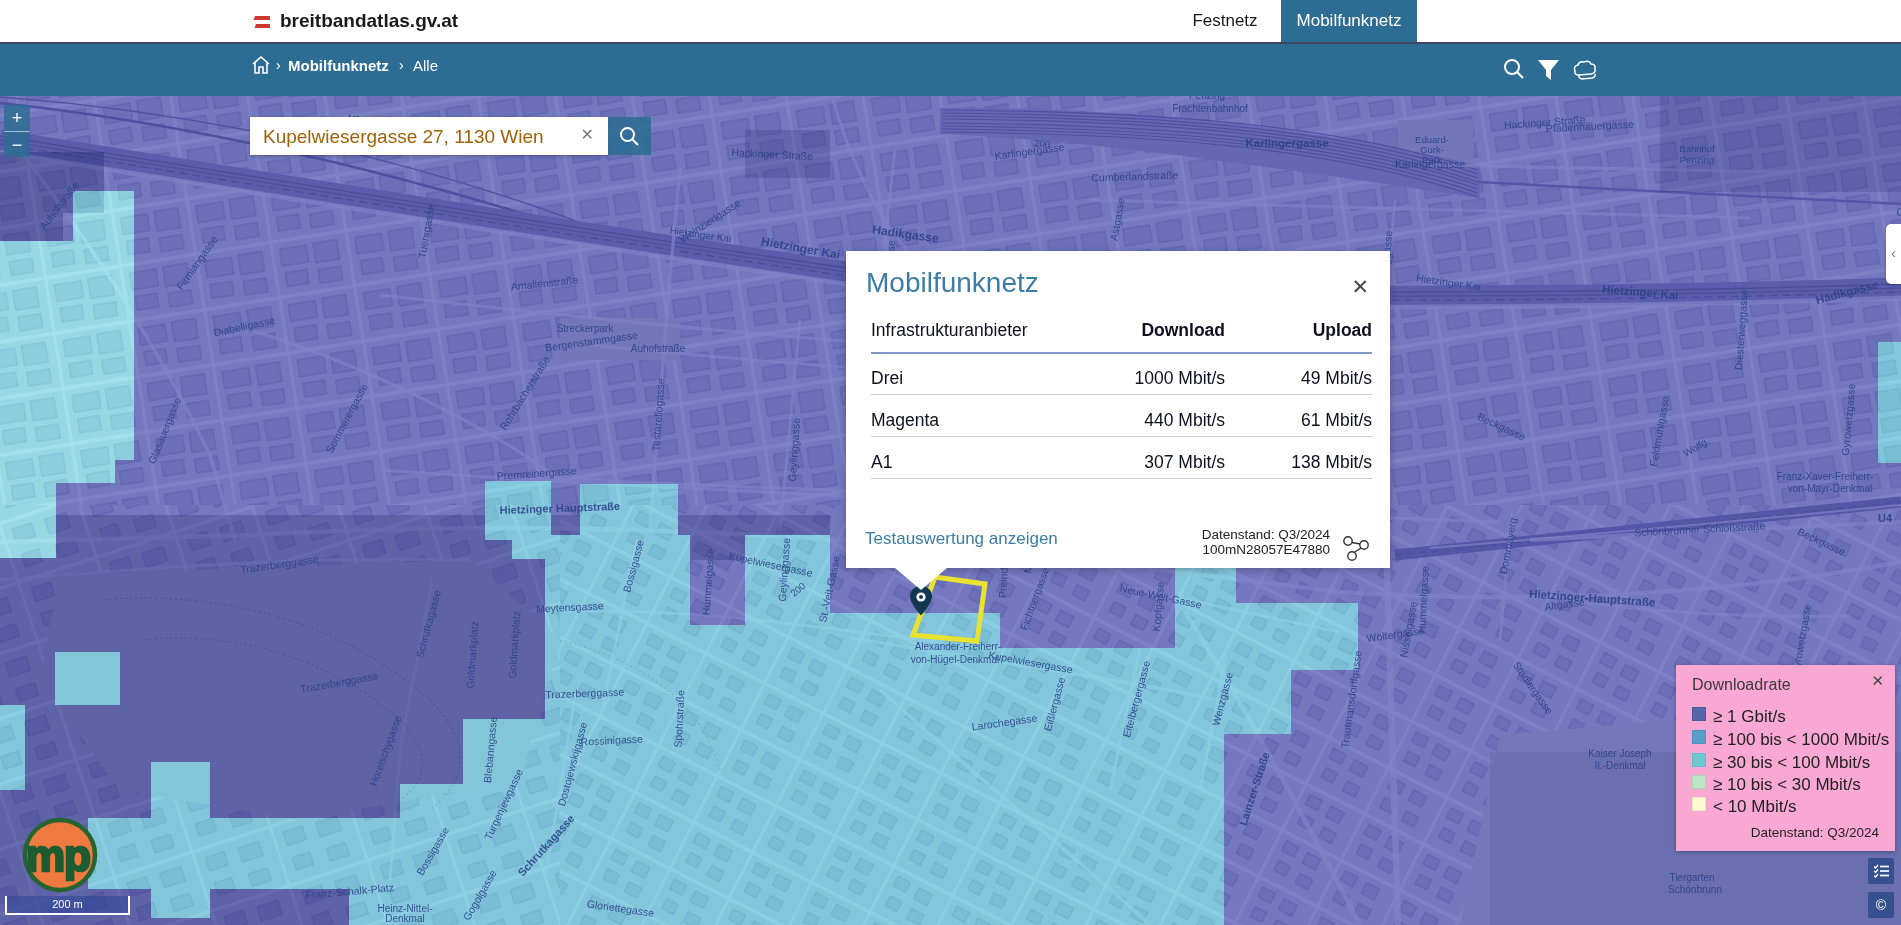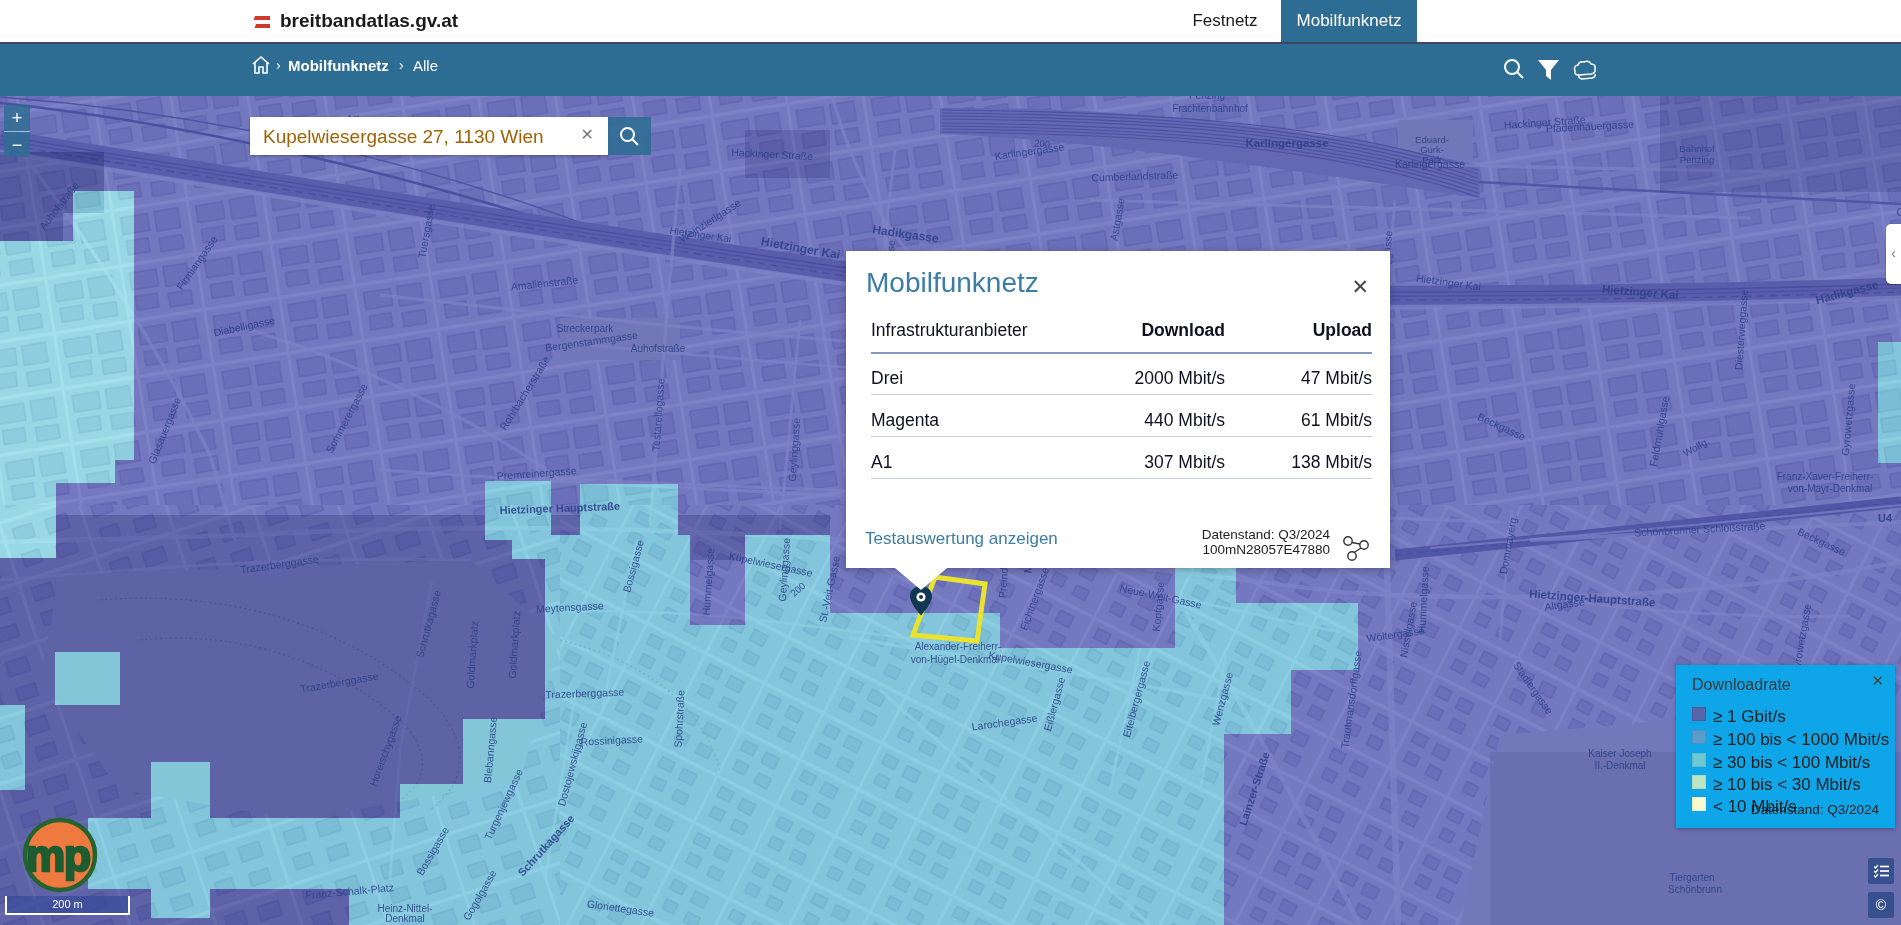--- a/index.html
+++ b/index.html
@@ -15,21 +15,21 @@
 #searchbtn{position:absolute;left:608px;top:117px;width:43px;height:38px;background:rgba(45,108,147,0.88);z-index:20}
 #popup{position:absolute;left:846px;top:251px;width:544px;height:317px;background:#fff;z-index:25;box-shadow:0 2px 8px rgba(0,0,0,.25)}
 #popup .tail{position:absolute;left:49px;top:317px;width:0;height:0;border-left:26px solid transparent;border-right:26px solid transparent;border-top:22px solid #fff}
 #popup h1{position:absolute;left:20px;top:16px;font-size:28px;font-weight:normal;color:#3b7da4}
 #popup .close{position:absolute;right:21px;top:26px;font-size:21px;color:#4a4a4a;line-height:20px}
 #ptable{position:absolute;left:25px;top:69px;width:501px;font-size:17.5px;color:#101020}
 #ptable .cell{position:absolute}
 .sep{position:absolute;left:0;width:501px;border-top:1px solid #c7cfdf}
 #plink{position:absolute;left:19px;top:278px;font-size:17px;color:#3b7da4}
 #pdaten{position:absolute;right:60px;top:276px;font-size:13.5px;color:#222;text-align:right;line-height:15px}
-#legend{position:absolute;left:1676px;top:665px;width:219px;height:163px;background:#0ea5e9;z-index:20;box-shadow:0 1px 4px rgba(0,0,0,.3);border-radius:1px}
+#legend{position:absolute;left:1676px;top:665px;width:219px;height:186px;background:#f9a8d4;z-index:20;box-shadow:0 1px 4px rgba(0,0,0,.3);border-radius:1px}
 #legend .t{position:absolute;left:16px;top:11px;font-size:16px;color:#3a3a3a}
 #legend .x{position:absolute;right:11px;top:7px;font-size:15px;color:#444}
 .lg-sq{position:absolute;left:16px;width:13.5px;height:13.5px}
 .lg-tx{position:absolute;left:37px;font-size:17px;color:#222}
 #legend .ds{position:absolute;right:16px;bottom:11px;font-size:13.5px;color:#222}
 #zoomctl{position:absolute;left:4px;top:105px;z-index:20;width:26px;background:rgba(45,108,147,0.82);border-radius:3px}
 .zbtn{width:26px;height:26px;color:#fff;font-size:18px;text-align:center;line-height:26px}
 .zbtn+.zbtn{border-top:1px solid rgba(255,255,255,0.55)}
 #rtab{position:absolute;left:1886px;top:224px;width:15px;height:60px;background:#fff;border-radius:5px 0 0 5px;z-index:20;color:#777;font-size:15px;text-align:center;line-height:58px;box-shadow:0 1px 3px rgba(0,0,0,.3)}
 .brbtn{position:absolute;left:1868px;width:26px;height:26px;background:rgba(45,75,138,0.85);border-radius:2px;z-index:20;color:#fff;text-align:center}
@@ -320,22 +320,22 @@
 <div id="popup">
   <div class="tail"></div>
   <h1>Mobilfunknetz</h1>
   <div class="close">✕</div>
   <div id="ptable">
     <div class="cell" style="left:0;top:0;font-weight:normal">Infrastrukturanbieter</div>
     <div class="cell" style="top:0;font-weight:bold;right:147px">Download</div>
     <div class="cell" style="top:0;font-weight:bold;right:0">Upload</div>
     <div style="position:absolute;left:0;top:32px;width:501px;border-top:2px solid #8299c5"></div>
     <div class="cell" style="left:0;top:48px">Drei</div>
-    <div class="cell" style="top:48px;right:147px">2000 Mbit/s</div>
-    <div class="cell" style="top:48px;right:0">47 Mbit/s</div>
+    <div class="cell" style="top:48px;right:147px">1000 Mbit/s</div>
+    <div class="cell" style="top:48px;right:0">49 Mbit/s</div>
     <div class="sep" style="top:74px"></div>
     <div class="cell" style="left:0;top:90px">Magenta</div>
     <div class="cell" style="top:90px;right:147px">440 Mbit/s</div>
     <div class="cell" style="top:90px;right:0">61 Mbit/s</div>
     <div class="sep" style="top:116px"></div>
     <div class="cell" style="left:0;top:132px">A1</div>
     <div class="cell" style="top:132px;right:147px">307 Mbit/s</div>
     <div class="cell" style="top:132px;right:0">138 Mbit/s</div>
     <div class="sep" style="top:158px"></div>
   </div>

